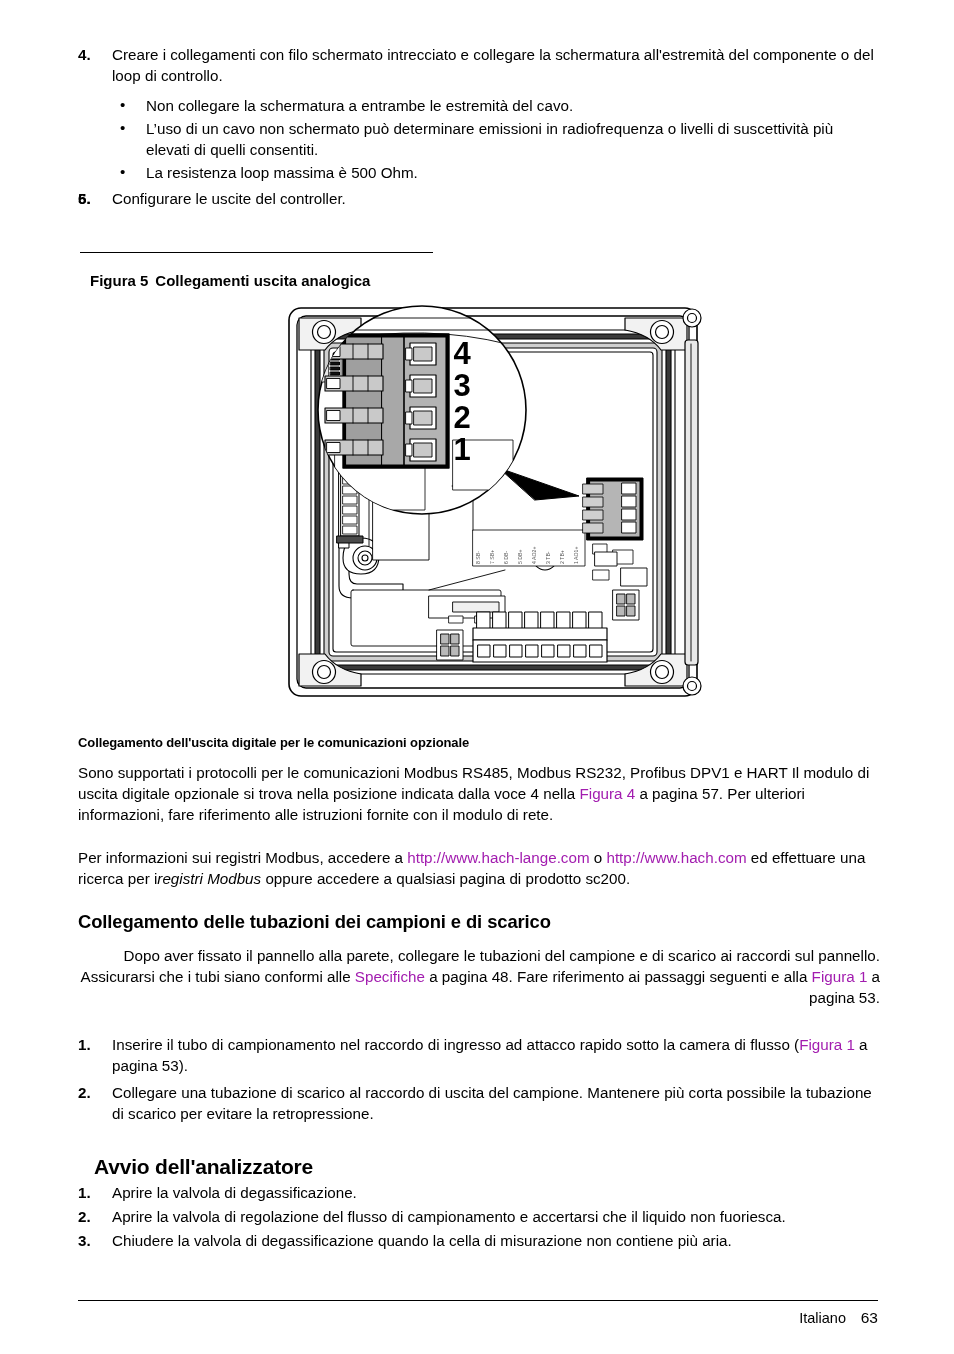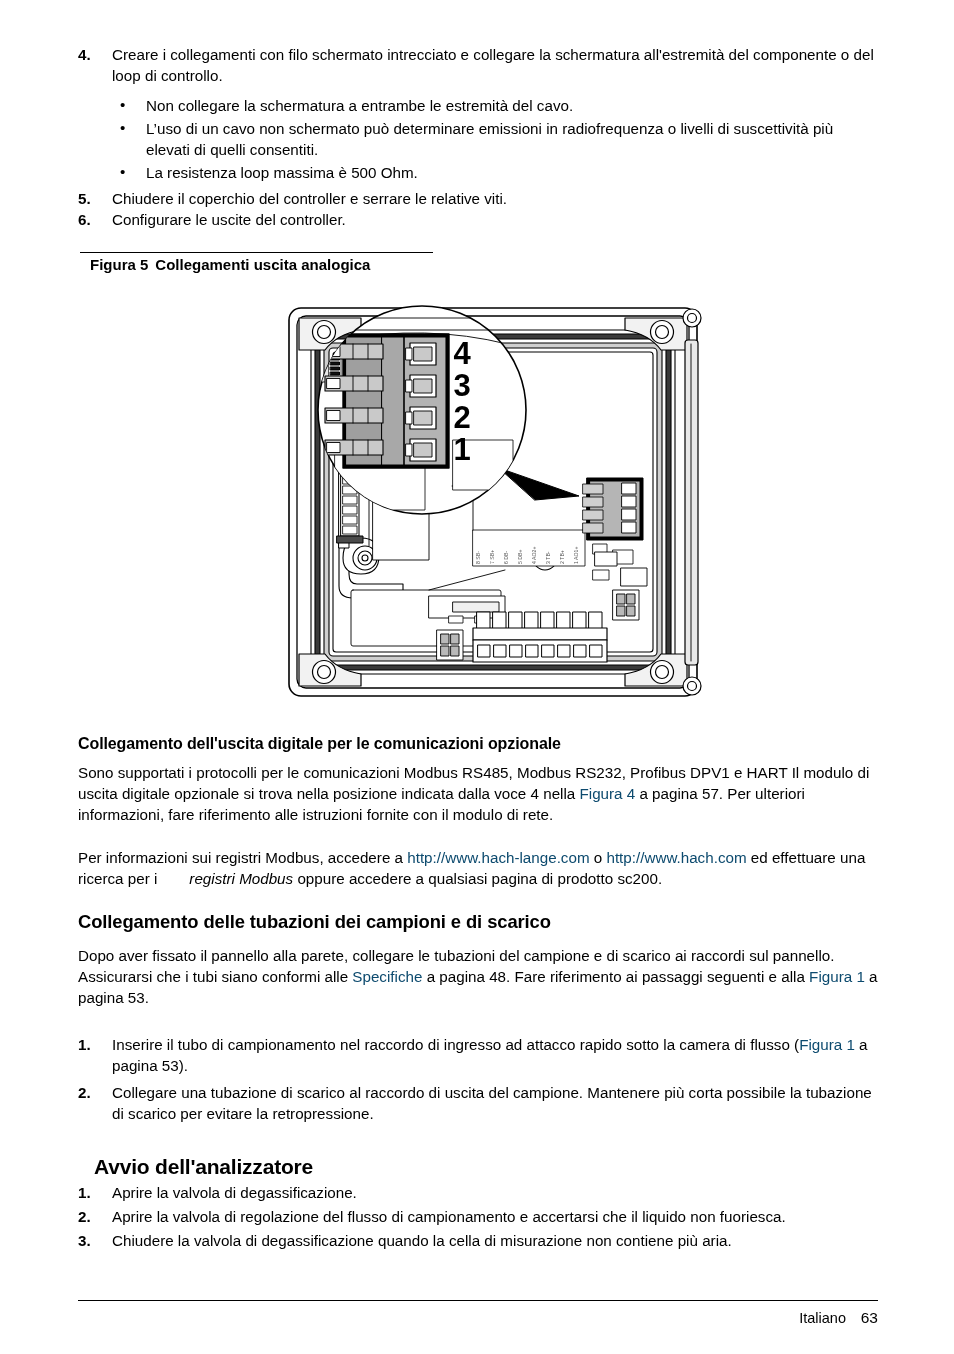--- a/index.html
+++ b/index.html
@@ -68,52 +68,52 @@
     left: 78px;
     width: 802px;
     font-size: 15.2px;
     line-height: 21px;
   }
 
   h3.sub-head {
     position: absolute;
     left: 78px;
     margin: 0;
-    font-size: 16px;
+    font-size: 13px;
     font-weight: bold;
     letter-spacing: -0.1px;
   }
   h2.main-head {
     position: absolute;
     left: 78px;
     margin: 16px;
     font-size: 21px;
     font-weight: bold;
     letter-spacing: -0.2px;
   }
 
   a.xref, .xref {
-    color: #0c4a6e;
+    color: #a21caf;
     text-decoration: none;
   }
-  .ital { font-style: italic; padding-left: 32px; }
+  .ital { font-style: italic; }
 
   
   .fig-rule {
     position: absolute;
     left: 80px;
     top: 252px;
     width: 353px;
     height: 0;
     border-top: 1.6px solid #000;
   }
   .fig-caption {
     position: absolute;
     left: 90px;
-    top: 256px;
+    top: 272px;
     font-size: 15px;
     font-weight: bold;
   }
   .fig-caption .cap-num { margin-right: 7px; }
 
   
   .footer-rule {
     position: absolute;
     left: 78px;
     top: 1300px;
@@ -167,21 +167,20 @@
         <span>L’uso di un cavo non schermato può determinare emissioni in radiofrequenza o livelli di suscettività più elevati di quelli consentiti.</span>
       </div>
       <div class="bul-item">
         <span class="dot">•</span>
         <span>La resistenza loop massima è 500 Ohm.</span>
       </div>
     </div>
 
     <div class="num-item">
       <span class="marker">5.</span>
-      <span>Chiudere il coperchio del controller e serrare le relative viti.</span>
     </div>
 
     <div class="num-item">
       <span class="marker">6.</span>
       <span>Configurare le uscite del controller.</span>
     </div>
   </div>
 
   <div class="fig-rule"></div>
   <div class="fig-caption">
@@ -492,21 +491,21 @@
   <div class="para" style="top:762px;">
     <span>Sono supportati i protocolli per le comunicazioni Modbus RS485, Modbus RS232, Profibus DPV1 e HART Il modulo di uscita digitale opzionale si trova nella posizione indicata dalla voce 4 nella </span><a class="xref" href="#">Figura 4</a><span> a pagina 57. Per ulteriori informazioni, fare riferimento alle istruzioni fornite con il modulo di rete.</span>
   </div>
 
   <div class="para" style="top:847px;">
     <span>Per informazioni sui registri Modbus, accedere a </span><a class="xref" href="#">http://www.hach-lange.com</a><span> o </span><a class="xref" href="#">http://www.hach.com</a><span> ed effettuare una ricerca per i</span><span class="ital">registri Modbus</span><span> oppure accedere a qualsiasi pagina di prodotto sc200.</span>
   </div>
 
   <h3 class="sub-head" style="top:911px; font-size:18.4px;">Collegamento delle tubazioni dei campioni e di scarico</h3>
 
-  <div class="para" style="top:945px;">
+  <div class="para" style="top:945px;text-align:right;">
     <span>Dopo aver fissato il pannello alla parete, collegare le tubazioni del campione e di scarico ai raccordi sul pannello. Assicurarsi che i tubi siano conformi alle </span><a class="xref" href="#">Specifiche</a><span> a pagina 48. Fare riferimento ai passaggi seguenti e alla </span><a class="xref" href="#">Figura 1</a><span> a pagina 53.</span>
   </div>
 
   <div class="numlist" style="top:1034px;">
     <div class="num-item" style="margin-bottom:6px;">
       <span class="marker">1.</span>
       <span>Inserire il tubo di campionamento nel raccordo di ingresso ad attacco rapido sotto la camera di flusso (</span><a class="xref" href="#">Figura 1</a><span> a pagina 53).</span>
     </div>
     <div class="num-item">
       <span class="marker">2.</span>

